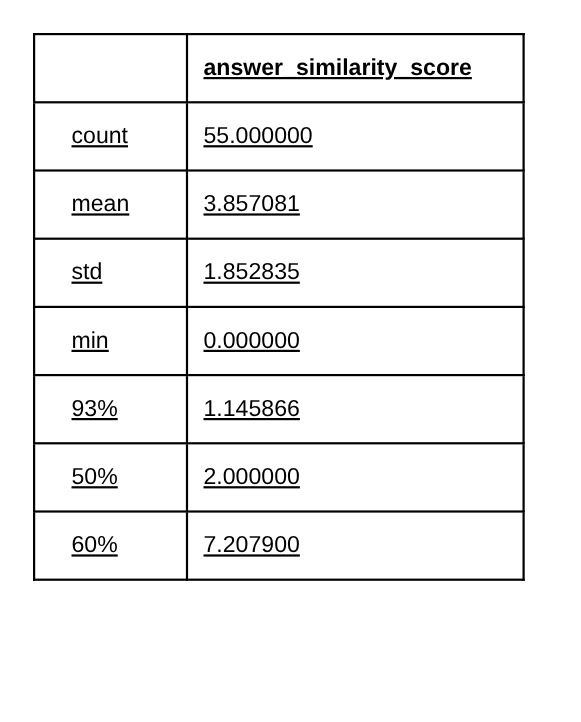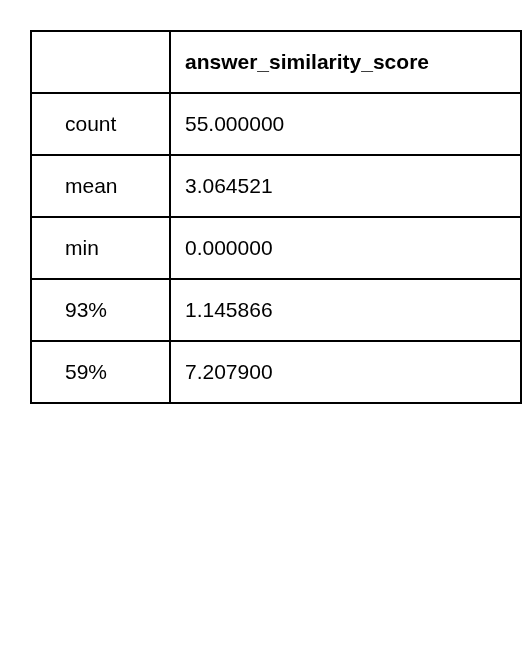--- a/index.html
+++ b/index.html
@@ -6,21 +6,22 @@
       margin: 0;
       padding: 30px;
       font-family: Arial, Helvetica, sans-serif;
       background: #ffffff;
       width: 528px;
       height: 656px;
       box-sizing: border-box;
     }
     table {
       border-collapse: collapse;
-      width: 492px;
+      width: 447px;
+      text-decoration: underline;
     }
     th, td {
       border: 2px solid #000000;
       padding: 18px 14px;
       text-align: left;
       font-size: 21px;
     }
     th {
       font-weight: bold;
     }
@@ -44,28 +45,36 @@
       <th>answer_similarity_score</th>
     </tr>
   </thead>
   <tbody>
     <tr>
       <td class="label">count</td>
       <td class="value">55.000000</td>
     </tr>
     <tr>
       <td class="label">mean</td>
-      <td class="value">3.064521</td>
+      <td class="value">3.857081</td>
+    </tr>
+    <tr>
+      <td class="label">std</td>
+      <td class="value">1.852835</td>
     </tr>
     <tr>
       <td class="label">min</td>
       <td class="value">0.000000</td>
     </tr>
     <tr>
       <td class="label">93%</td>
       <td class="value">1.145866</td>
     </tr>
     <tr>
-      <td class="label">59%</td>
+      <td class="label">50%</td>
+      <td class="value">2.000000</td>
+    </tr>
+    <tr>
+      <td class="label">60%</td>
       <td class="value">7.207900</td>
     </tr>
   </tbody>
 </table>
 
 </body></html>

